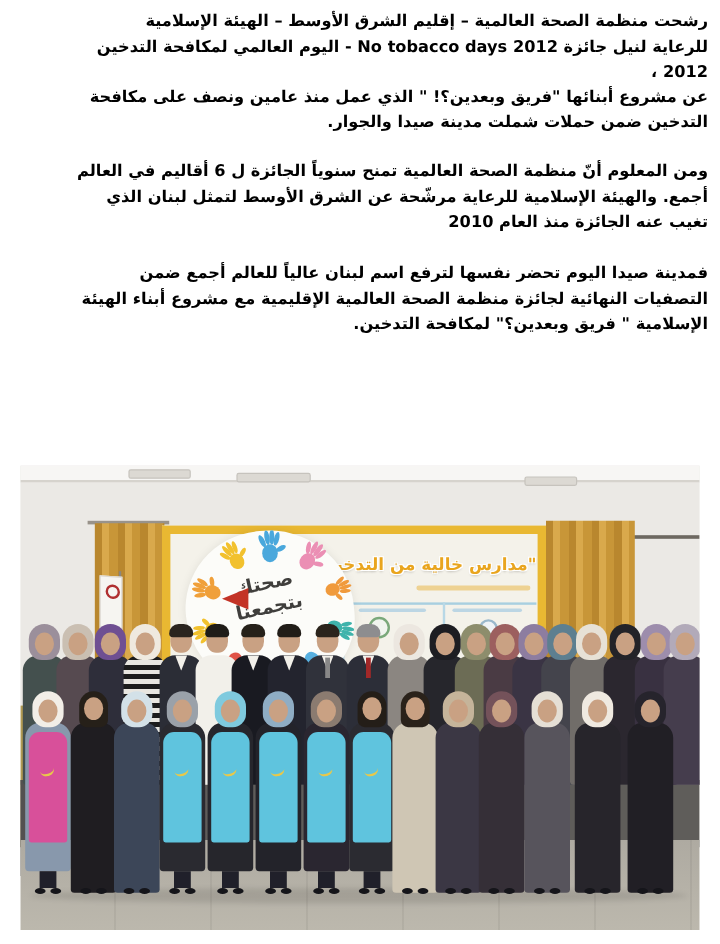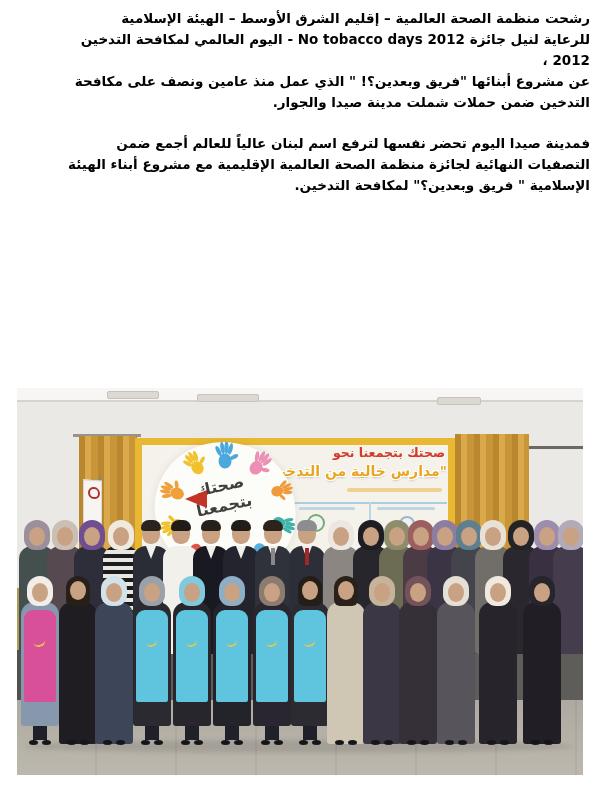--- a/index.html
+++ b/index.html
@@ -69,38 +69,40 @@
 </style>
 </head>
 <body>
 
 <div class="article">
   <p class="b1">رشحت منظمة الصحة العالمية – إقليم الشرق الأوسط – الهيئة الإسلامية
 للرعاية  لنيل جائزة No tobacco days 2012  - اليوم العالمي لمكافحة التدخين
 2012 ،
 عن مشروع أبنائها "فريق وبعدين؟! " الذي عمل منذ عامين ونصف على مكافحة
 التدخين ضمن حملات شملت مدينة صيدا والجوار.</p>
+  <p class="b2">ومن المعلوم أنّ منظمة الصحة العالمية تمنح سنوياً الجائزة ل 6 أقاليم في العالم
+أجمع. والهيئة الإسلامية للرعاية مرشّحة عن الشرق الأوسط لتمثل لبنان الذي
+تغيب عنه الجائزة منذ العام 2010</p>
   <p class="b3">فمدينة صيدا اليوم تحضر نفسها لترفع اسم لبنان عالياً للعالم أجمع  ضمن
 التصفيات النهائية لجائزة منظمة الصحة العالمية الإقليمية مع مشروع أبناء الهيئة
 الإسلامية " فريق وبعدين؟" لمكافحة التدخين.</p>
 </div>
 
 <div id="photo">
   <div id="ceiling" class="abs"></div>
   <div class="vent" style="left:90px;top:3px;width:50px;"></div>
   <div class="vent" style="left:180px;top:6px;width:60px;"></div>
   <div class="vent" style="left:420px;top:9px;width:42px;"></div>
 
   <div id="rail-left" class="abs"></div>
   <div id="rail-right" class="abs"></div>
   <div id="curtain-left" class="abs curtain"></div>
   <div id="curtain-right" class="abs curtain"></div>
 
   <div id="banner" class="abs"></div>
-  <div id="banner-title-red" class="abs">صحتك بتجمعنا نحو</div>
   <div id="banner-title-yellow" class="abs">"مدارس خالية من التدخين"</div>
   <div id="banner-subtext" class="abs"></div>
   <div id="banner-blue-line" class="abs"></div>
   <div class="abs banner-vline" style="left:268px;top:114px;"></div>
   <div class="abs banner-vline" style="left:352px;top:114px;"></div>
   <div class="abs blue-caption" style="left:196px;top:121px;width:52px;"></div>
   <div class="abs blue-caption" style="left:282px;top:119px;width:56px;"></div>
   <div class="abs blue-caption" style="left:360px;top:119px;width:58px;"></div>
   <div id="logo-moh" class="abs"></div>
   <div id="logo-who" class="abs"></div>

